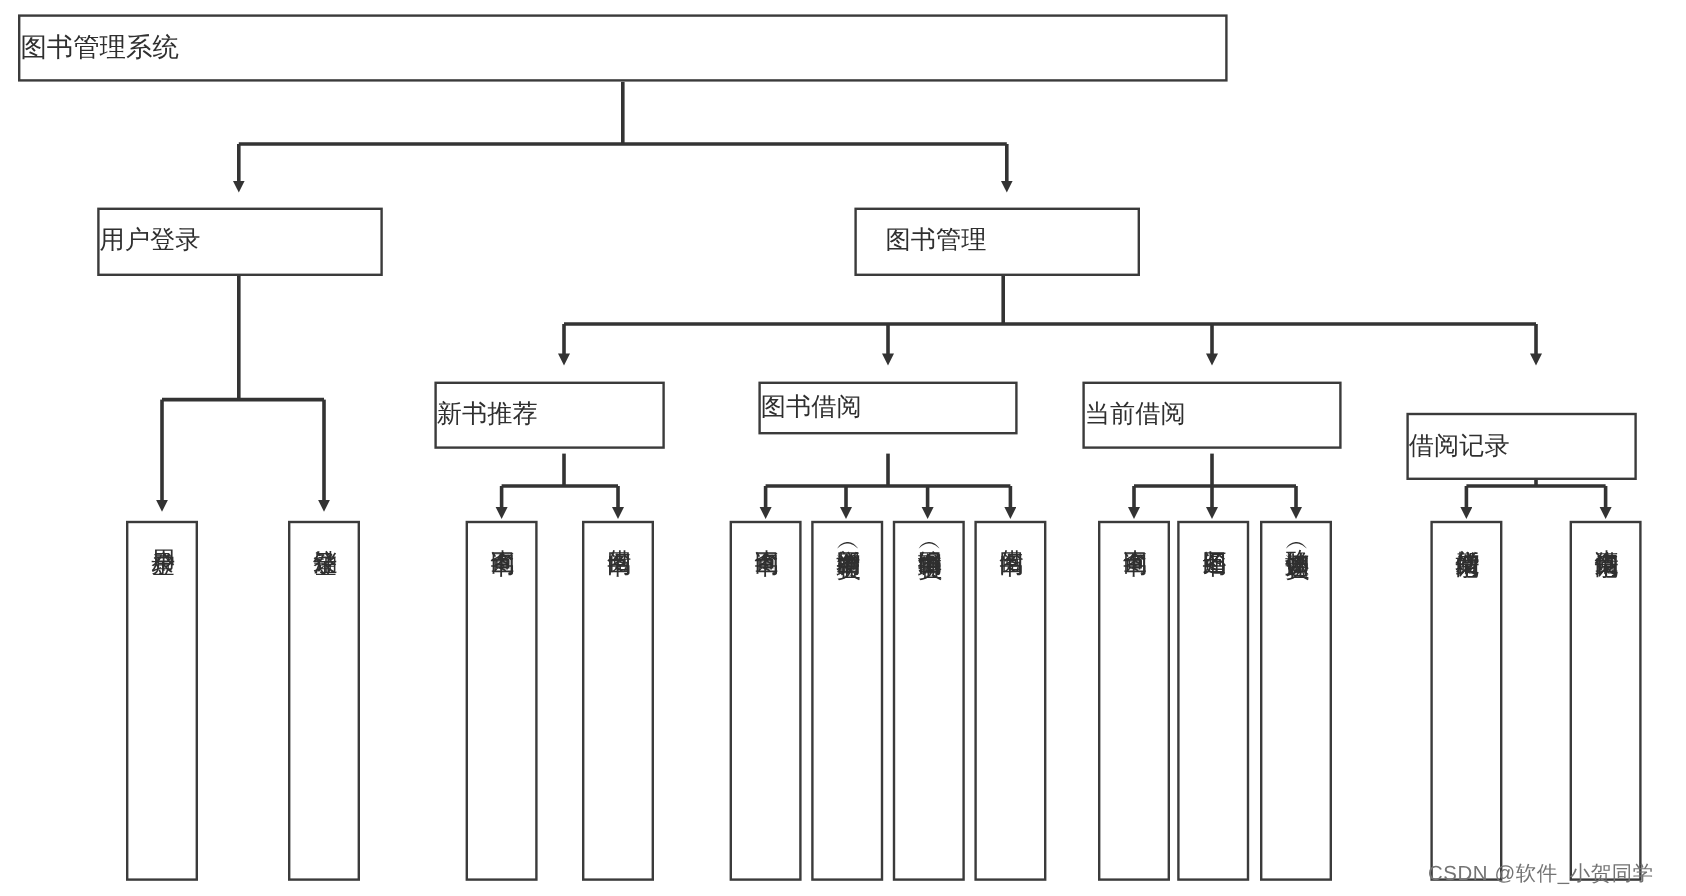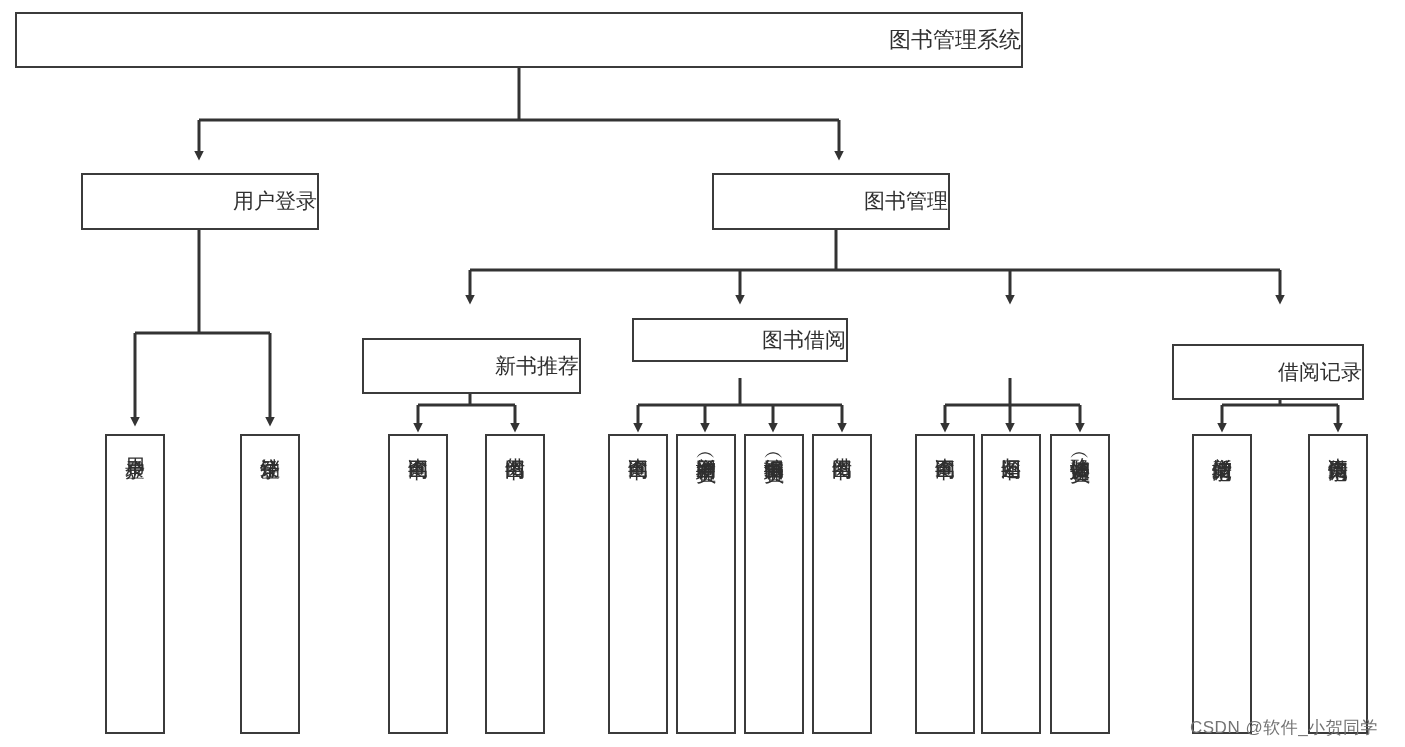--- a/index.html
+++ b/index.html
@@ -26,21 +26,21 @@
     height: 747px;
     pointer-events: none;
   }
   .node {
     position: absolute;
     box-sizing: border-box;
     background: #ffffff;
     border: 2px solid #3b3b3b;
     display: flex;
     align-items: center;
-    justify-content: flex-end;
+    justify-content: flex-start;
     color: #2b2b2b;
   }
   .node-label {
     display: block;
     text-align: center;
     line-height: 1.18;
     white-space: pre-line;
     color: #2f2f2f;
   }
   
@@ -133,26 +133,29 @@
     <span class="node-label">图书管理系统</span>
   </div>
 
   <div class="node horiz" style="left:81px; top:173px; width:238px; height:57px;">
     <span class="node-label">用户登录</span>
   </div>
   <div class="node horiz" style="left:712px; top:173px; width:238px; height:57px;padding-left:24px;">
     <span class="node-label">图书管理</span>
   </div>
 
-  <div class="node horiz" style="left:362px; top:318px; width:219px; height:56px;margin-top:20px;">
+  <div class="node horiz" style="left:362px; top:318px; width:192px; height:56px;">
     <span class="node-label">新书推荐</span>
   </div>
   <div class="node horiz" style="left:632px; top:318px; width:216px; height:44px;">
     <span class="node-label">图书借阅</span>
   </div>
+  <div class="node horiz" style="left:902px; top:318px; width:216px; height:56px;">
+    <span class="node-label">当前借阅</span>
+  </div>
   <div class="node horiz" style="left:1172px; top:318px; width:192px; height:56px;margin-top:26px;">
     <span class="node-label">借阅记录</span>
   </div>
 
   <div class="node vert" style="left:105px; top:434px; width:60px; height:300px;">
     <span class="node-label">用户登录</span>
   </div>
   <div class="node vert" style="left:240px; top:434px; width:60px; height:300px;">
     <span class="node-label">注销登录</span>
   </div>

